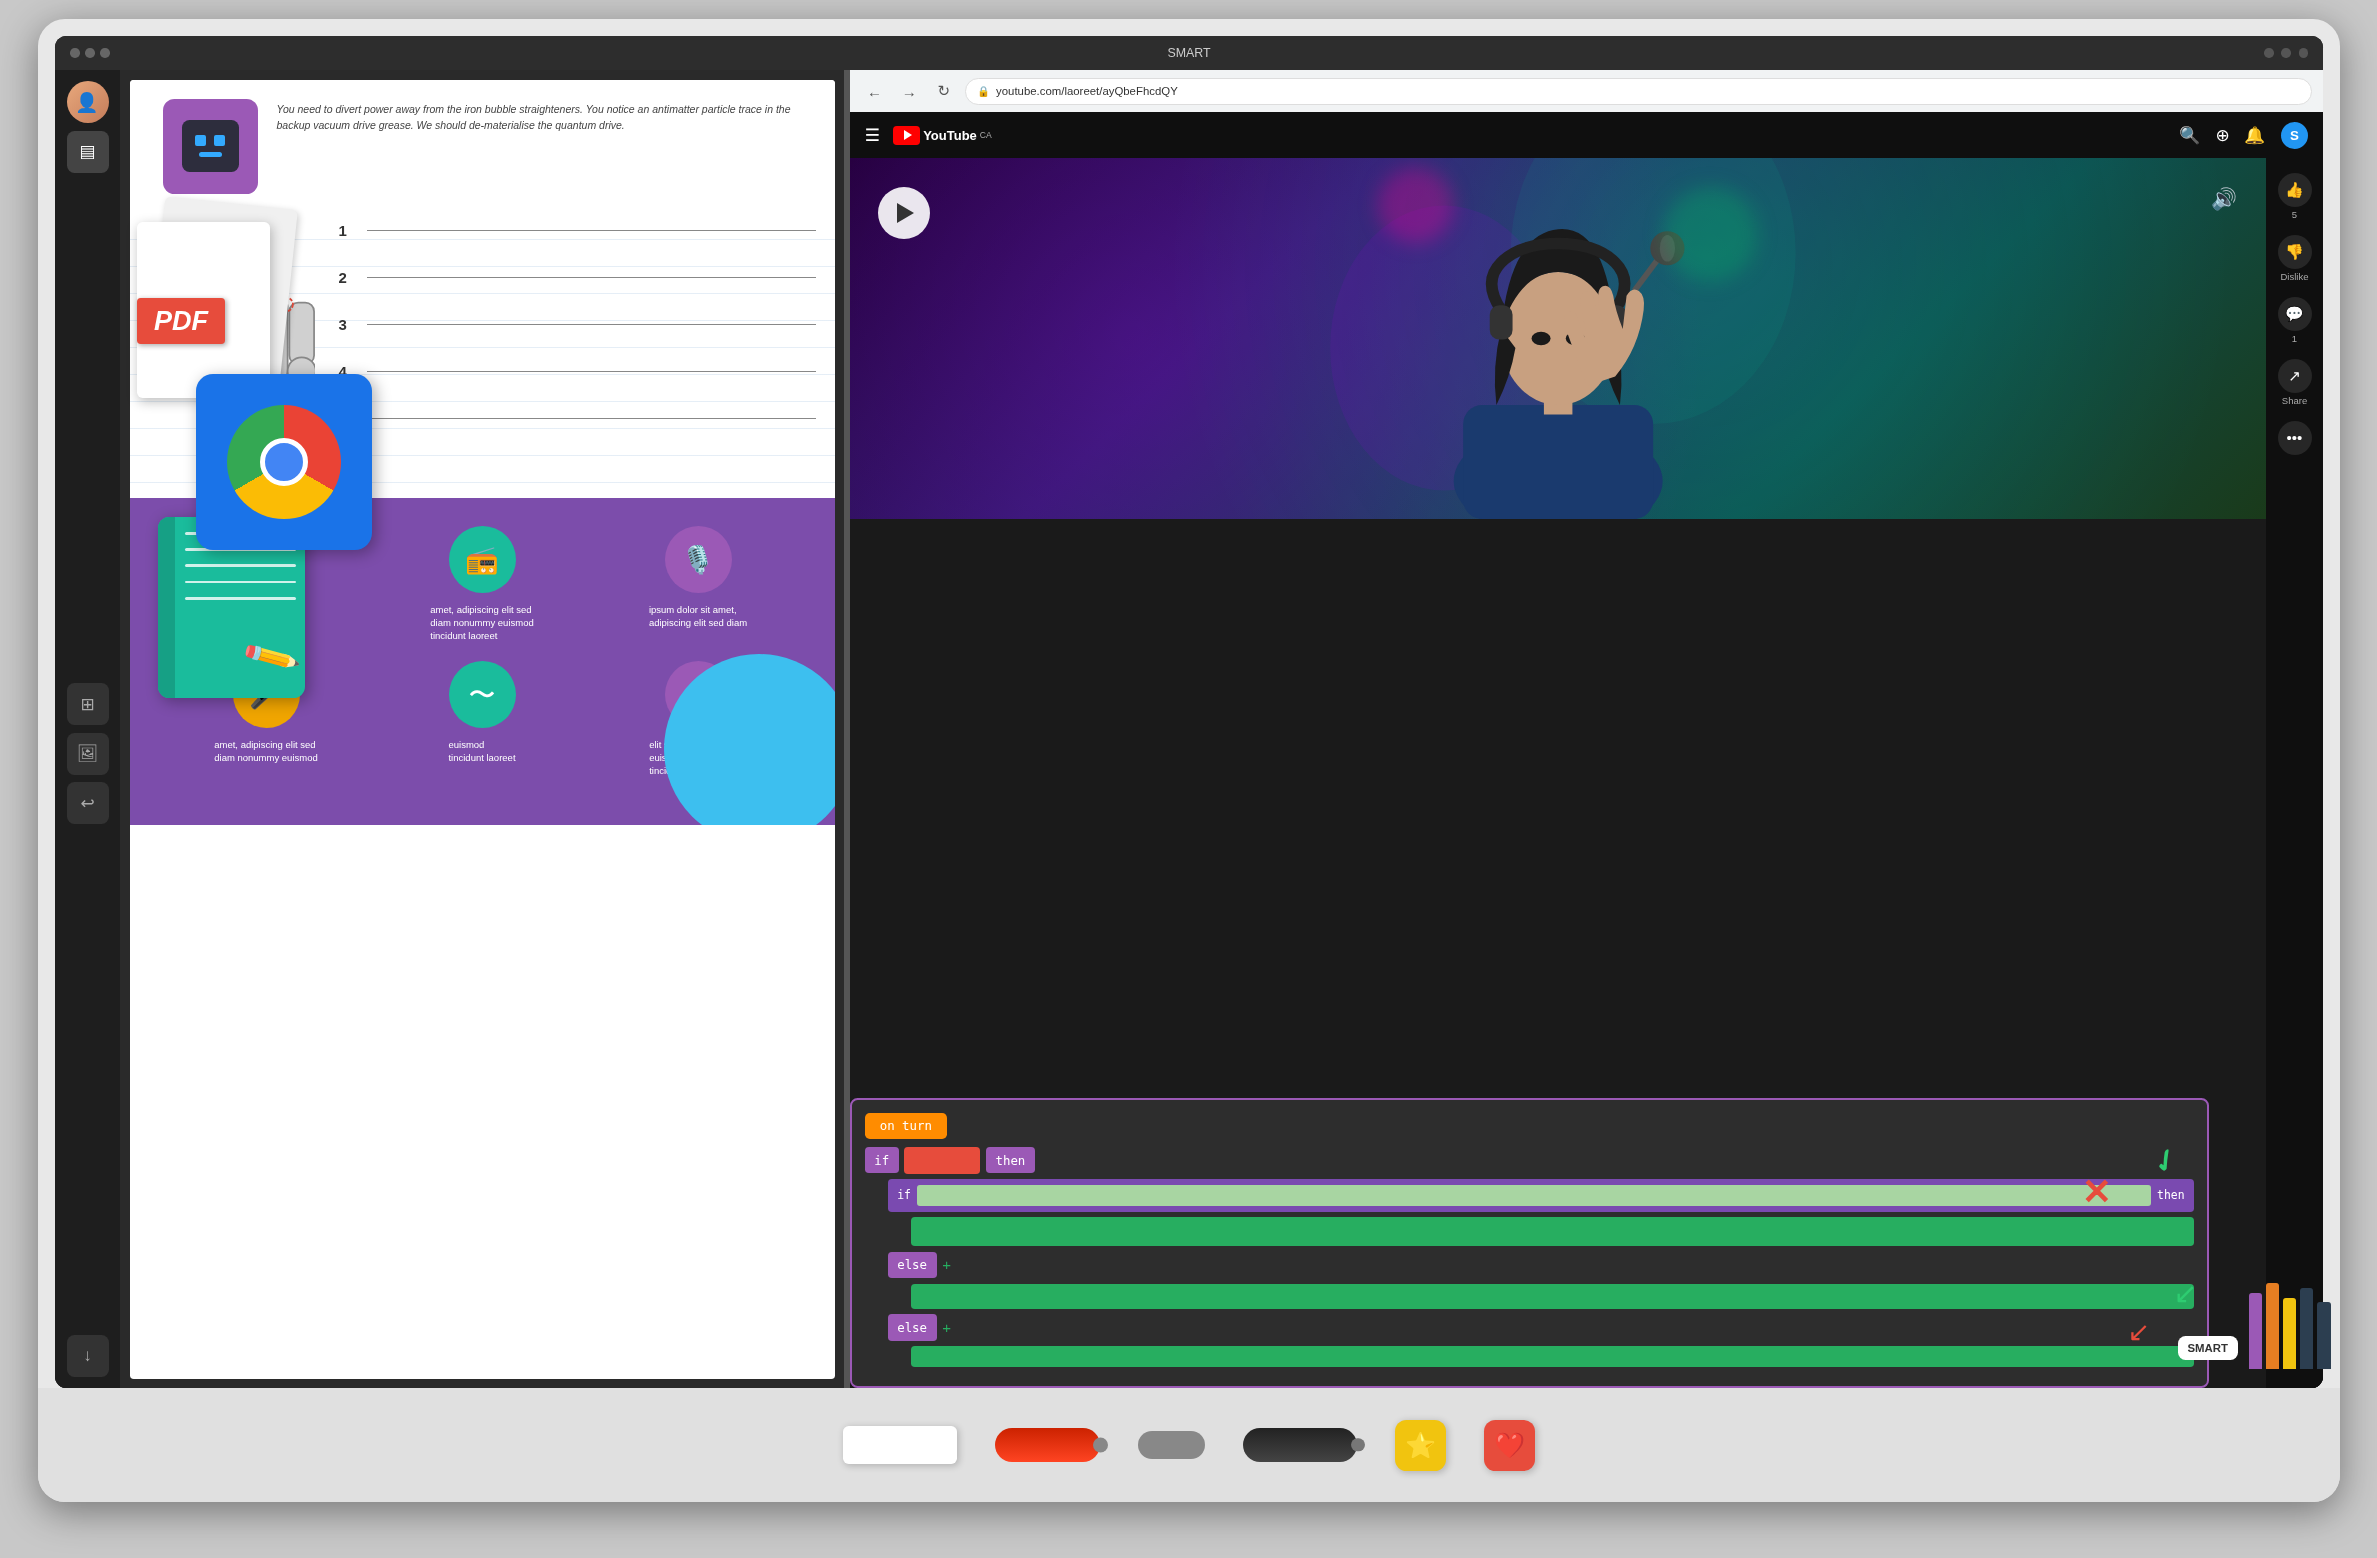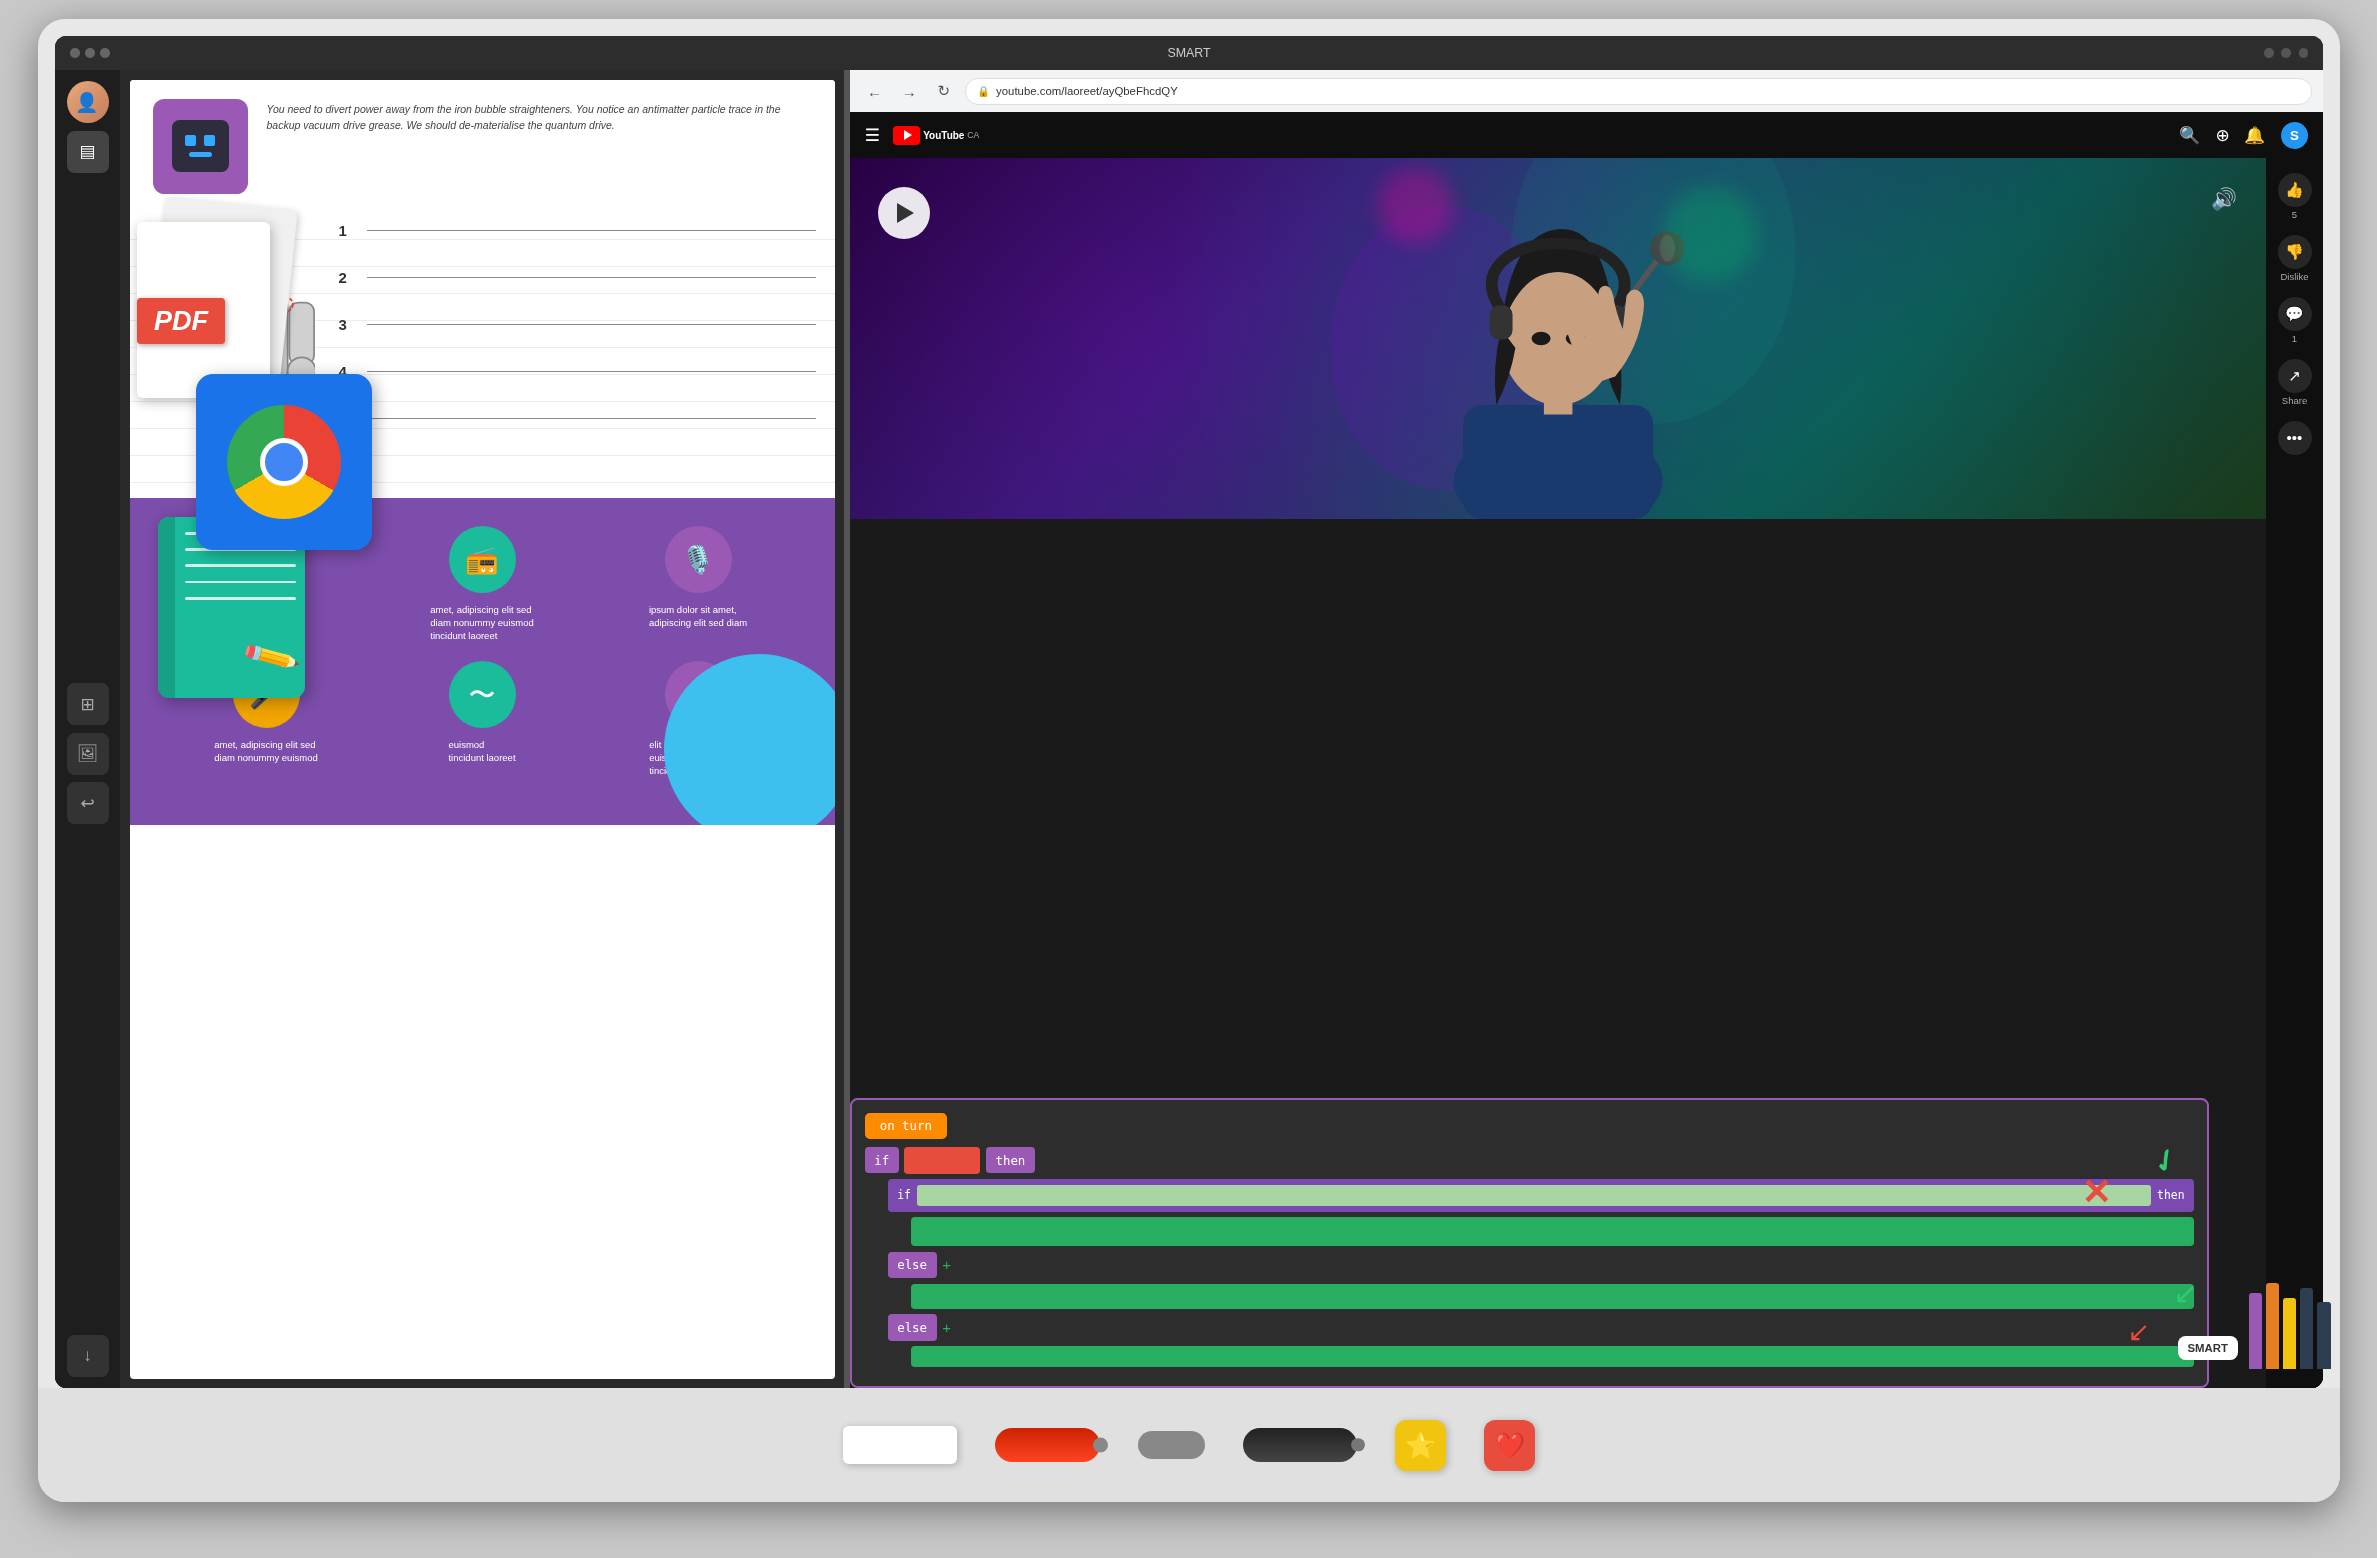--- a/index.html
+++ b/index.html
@@ -154,21 +154,21 @@
       right: 9.5px;
       bottom: 9.5px;
       background: white;
       border-radius: 3.8px;
       overflow: hidden;
     }
 
     
     .ws-top {
       background: white;
-      padding: 19px 23px;
+      padding: 19px 33px;
       display: flex;
       align-items: flex-start;
       gap: 19px;
       border-bottom: none;
     }
     .ws-robot-header {
       width: 95px;
       height: 95px;
       background: #9b59b6;
       border-radius: 11.4px;
@@ -501,21 +501,21 @@
     .yt-logo-play {
       width: 0;
       height: 0;
       border-top: 5.7px solid transparent;
       border-bottom: 5.7px solid transparent;
       border-left: 8.6px solid white;
       margin-left: 1.9px;
     }
     .yt-logo-text {
       color: white;
-      font-size: 10px;
+      font-size: 13px;
       font-weight: bold;
     }
     .yt-logo-ca {
       color: #aaa;
       font-size: 8.6px;
       vertical-align: super;
     }
     .yt-header-spacer { flex: 1; }
     .yt-header-icons {
       display: flex;

